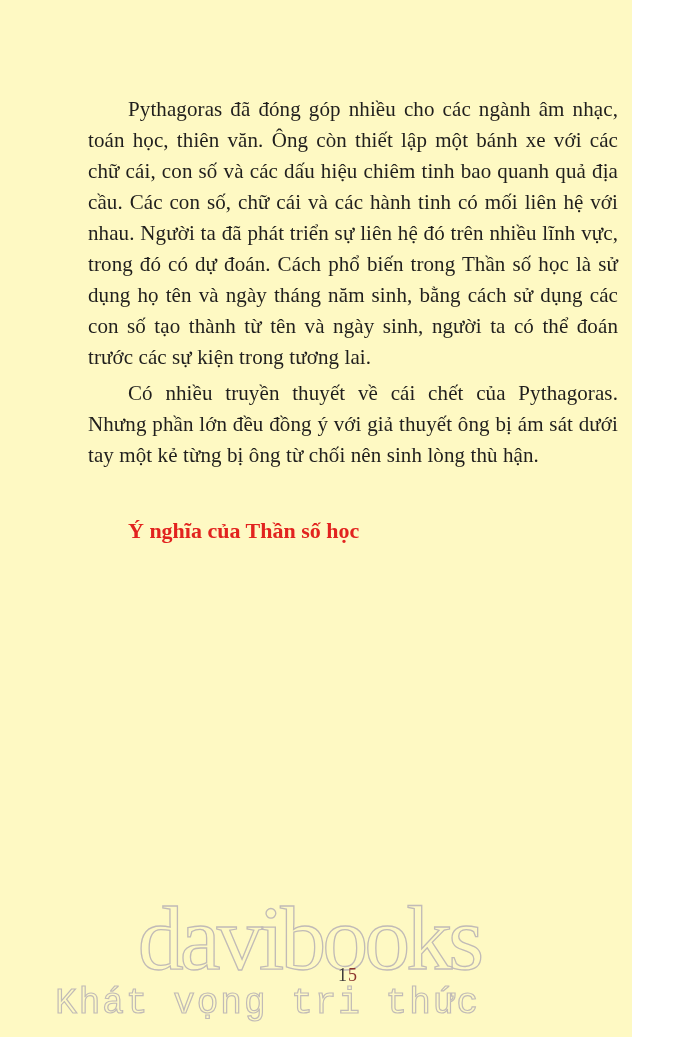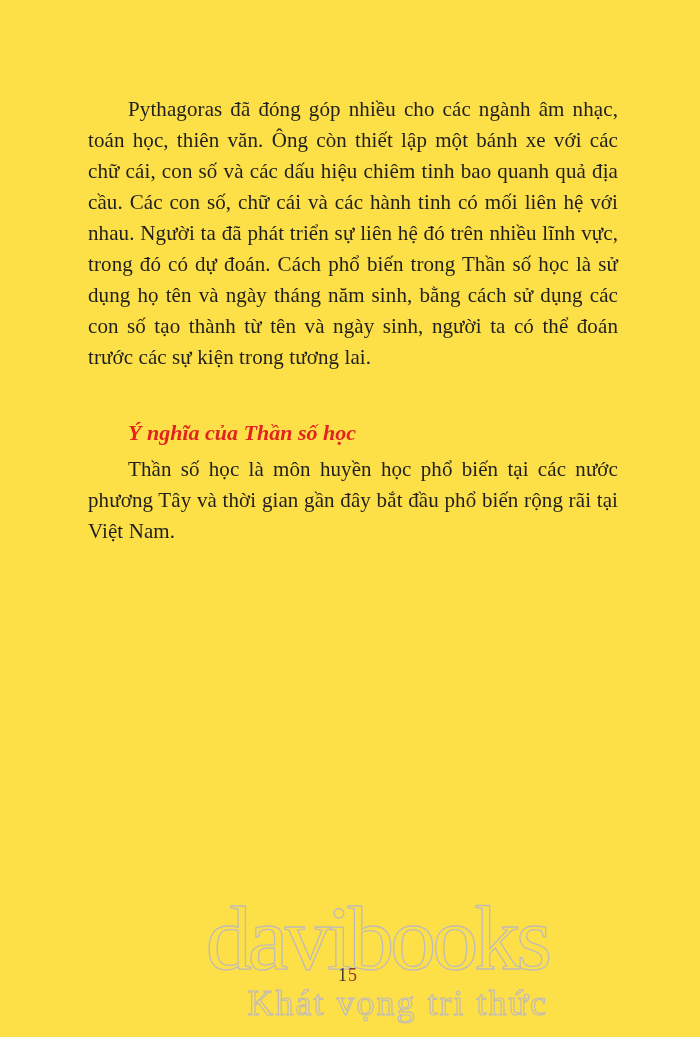--- a/index.html
+++ b/index.html
@@ -1,23 +1,23 @@
 <!DOCTYPE html>
 <html lang="vi"><head>
 <meta charset="utf-8">
 <style>
   html, body {
     margin: 0;
     padding: 0;
   }
   .page {
     position: relative;
-    width: 700px;
+    width: 632px;
     height: 1037px;
-    background: #fde047;
+    background: #fef9c3;
     overflow: hidden;
     font-family: "Liberation Serif", "DejaVu Serif", serif;
     color: #201f1d;
   }
   .content {
     position: absolute;
     left: 88px;
     top: 94px;
     width: 530px;
   }
@@ -30,41 +30,40 @@
     letter-spacing: 0.1px;
     color: #201f1d;
   }
   .section-heading {
     margin: 44px 0 6px 0;
     font-size: 22px;
     line-height: 31px;
     font-weight: bold;
     text-indent: 40px;
     color: #e2231f;
-    font-style: italic;
   }
   .watermark {
     position: absolute;
     top: 893px;
     right: 152px;
     text-align: right;
     pointer-events: none;
     white-space: nowrap;
   }
   .wm-brand {
     font-family: Liberation Serif, serif;
     font-size: 92px;
     line-height: 0.98;
     letter-spacing: -4px;
     color: transparent;
     -webkit-text-stroke: 1.3px #c1bbb7;
   }
   .wm-slogan {
     margin-top: 2px;
-    font-family: Liberation Serif, serif;
+    font-family: Liberation Mono, monospace;
     font-size: 36px;
     line-height: 1.05;
     letter-spacing: 2px;
     color: transparent;
     -webkit-text-stroke: 1.2px #c1bbb7;
   }
   .page-number {
     position: absolute;
     left: 338px;
     top: 966px;
@@ -75,22 +74,22 @@
   .pn-dark { color: #3f3b39; }
   .pn-red  { color: #8b352e; }
 </style>
 </head>
 <body>
 
 <div class="page">
 
   <div class="content">
     <p>Pythagoras đã đóng góp nhiều cho các ngành âm nhạc, toán học, thiên văn. Ông còn thiết lập một bánh xe với các chữ cái, con số và các dấu hiệu chiêm tinh bao quanh quả địa cầu. Các con số, chữ cái và các hành tinh có mối liên hệ với nhau. Người ta đã phát triển sự liên hệ đó trên nhiều lĩnh vực, trong đó có dự đoán. Cách phổ biến trong Thần số học là sử dụng họ tên và ngày tháng năm sinh, bằng cách sử dụng các con số tạo thành từ tên và ngày sinh, người ta có thể đoán trước các sự kiện trong tương lai.</p>
+    <p>Có nhiều truyền thuyết về cái chết của Pythagoras. Nhưng phần lớn đều đồng ý với giả thuyết ông bị ám sát dưới tay một kẻ từng bị ông từ chối nên sinh lòng thù hận.</p>
     <h2 class="section-heading">Ý nghĩa của Thần số học</h2>
-    <p>Thần số học là môn huyền học phổ biến tại các nước phương Tây và thời gian gần đây bắt đầu phổ biến rộng rãi tại Việt Nam.</p>
   </div>
 
   <div class="watermark">
     <div class="wm-brand">davibooks</div>
     <div class="wm-slogan">Khát vọng tri thức</div>
   </div>
 
   <div class="page-number"><span class="pn-dark">1</span><span class="pn-red">5</span></div>
 
 </div>

